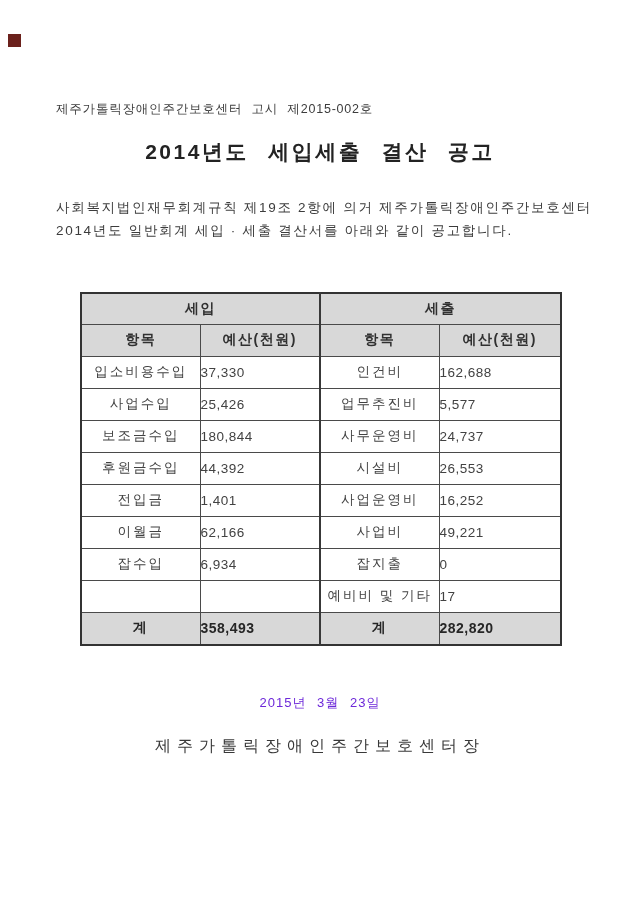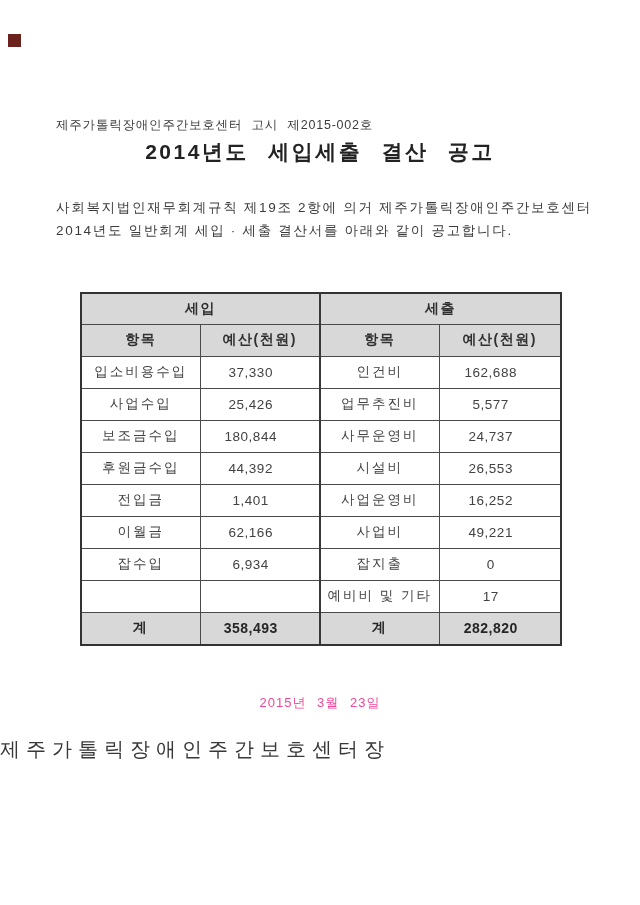--- a/index.html
+++ b/index.html
@@ -11,21 +11,21 @@
     overflow: hidden;
   }
   .page { position: relative; width: 640px; height: 905px; background: #fff; }
 
   .corner-mark {
     position: absolute; left: 8px; top: 34px;
     width: 13px; height: 13px; background: #6b211c;
   }
 
   .notice-no {
-    position: absolute; left: 56px; top: 117px;
+    position: absolute; left: 56px; top: 101px;
     font-size: 12.5px; letter-spacing: 0.8px; word-spacing: 5px;
     color: #3c3c3c;
   }
 
   .title {
     position: absolute; left: 0; top: 138px; width: 640px;
     margin: 0; text-align: center;
     font-size: 21px; font-weight: bold; color: #232323;
     letter-spacing: 2.5px; word-spacing: 11px;
   }
@@ -50,34 +50,34 @@
   }
   .budget-table .sep { border-left: 2px solid #383838; }
   .budget-table tr { height: 32px; }
   .budget-table tr.group-row { height: 31px; margin-left: 7px; }
   .budget-table tr.total-row { height: 33px; }
   .budget-table th {
     background: #d8d8d8; font-weight: bold; color: #303030;
     letter-spacing: 1.5px; text-align: center; font-size: 14px;
   }
   .budget-table td.item { text-align: center; letter-spacing: 2px; }
-  .budget-table td.num  { text-align: center; padding-right: 18px; letter-spacing: 0.5px; }
+  .budget-table td.num  { text-align: left; padding-right: 18px; letter-spacing: 0.5px; }
   .budget-table tr.total-row td {
     background: #d8d8d8; font-weight: bold; color: #262626; font-size: 14px;
   }
 
   .date-line {
     position: absolute; left: 0; top: 694px; width: 640px;
     text-align: center; font-size: 13px;
-    letter-spacing: 1px; word-spacing: 6px; color: #ec4899;
+    letter-spacing: 1px; word-spacing: 6px; color: #6d28d9;
   }
 
   .signer {
     position: absolute; left: 0; top: 736px; width: 640px;
-    text-align: left; font-size: 20px;
+    text-align: center; font-size: 16px;
     letter-spacing: 6px; color: #383838;
   }
 </style>
 </head>
 <body>
 
 <div class="page">
 
   <div class="corner-mark"></div>
 

